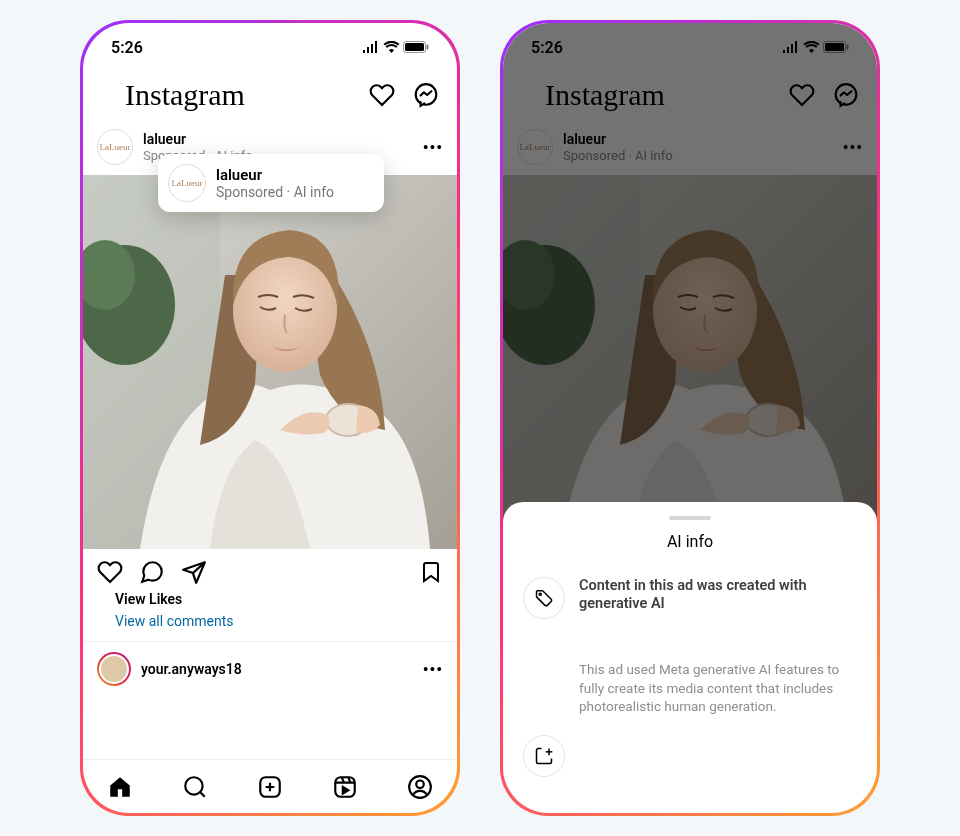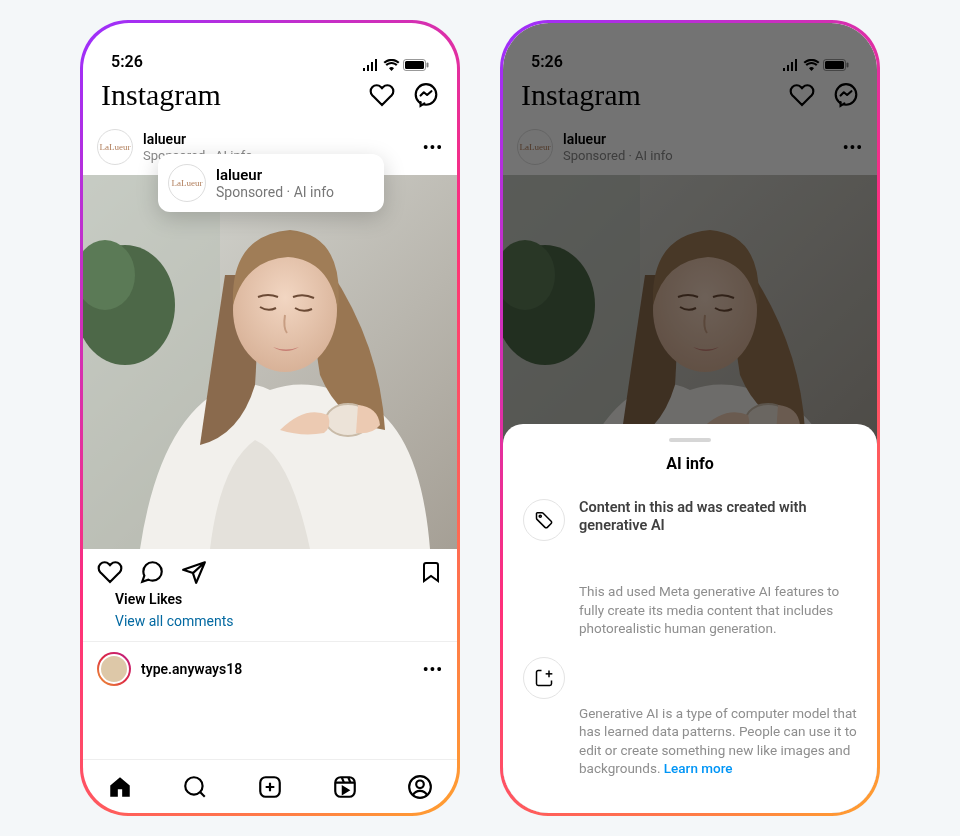--- a/index.html
+++ b/index.html
@@ -30,35 +30,36 @@
       border-radius: 46px;
       background: #fff;
       overflow: hidden;
       position: relative;
       display: flex;
       flex-direction: column;
     }
     .status-bar {
       height: 48px;
       display: flex;
-      align-items: flex-end;
+      align-items: center;
       justify-content: space-between;
       padding: 0 28px;
       font-size: 16px;
       font-weight: 600;
       color: #000;
     }
     .status-icons { display: flex; align-items: center; gap: 3px; }
 
     .ig-header {
       height: 48px;
       display: flex;
       align-items: center;
       justify-content: space-between;
       padding: 0 18px;
+      margin-left: 24px;
     }
     .ig-logo {
       font-family: 'Brush Script MT', cursive;
       font-size: 30px;
       font-weight: 500;
       color: #000;
     }
     .hdr-icons { display: flex; gap: 18px; align-items: center; }
 
     .post-header {
@@ -138,21 +139,21 @@
     .bottom-sheet {
       position: absolute;
       left: 0; right: 0; bottom: 0;
       background: #fff;
       border-top-left-radius: 20px;
       border-top-right-radius: 20px;
       z-index: 10;
       padding: 14px 0 24px;
     }
     .handle { width: 42px; height: 4px; background: #d6d6d6; border-radius: 3px; margin: 0 auto 12px; }
-    .sheet-title { text-align: center; font-weight: 700; font-size: 16px; margin-bottom: 18px;}
+    .sheet-title { text-align: center; font-weight: 400; font-size: 16px; margin-bottom: 18px;}
     .sheet-row { display: flex; gap: 14px; padding: 8px 20px 12px; }
     .row-icon {
       width: 42px; height: 42px; flex-shrink:0;
       border: 1px solid #e4e4e4; border-radius: 50%;
       display: flex; align-items: center; justify-content: center;
       color:#000;
     }
     .row-text h4 { font-size: 14.5px; font-weight: 600; margin-bottom: 4px; line-height: 1.25; color:#404040;}
     .row-text p { font-size: 13.5px; color: #8e8e8e; line-height: 1.35; margin-top: 47px;}
     .learn-more { color: #0095f6; font-weight: 500;}
@@ -286,21 +287,21 @@
 
     <div class="section">
       <div class="view-likes">View Likes</div>
       <div class="view-comments">View all comments</div>
     </div>
 
     <div class="next-user">
       <div class="story-ring">
             <div class="story-ring-inner"></div>
           </div>
-      <div class="username" style="flex:1">type.anyways18</div>
+      <div class="username" style="flex:1">your.anyways18</div>
       <div class="dots-icon">•••</div>
     </div>
 
     <div class="bottom-nav">
       <svg width="26" height="26" viewBox="0 0 24 24" fill="#000">
             <path d="M3 10.5 L12 3 L21 10.5 V21 H14 V14 H10 V21 H3 Z"></path>
           </svg>
       <svg width="26" height="26" viewBox="0 0 24 24" fill="none" stroke="#000" stroke-width="2">
             <circle cx="11" cy="11" r="8"></circle>
             <line x1="21" y1="21" x2="16.65" y2="16.65"></line>
@@ -424,19 +425,18 @@
 
       <div class="sheet-row">
         <div class="row-icon">
           <svg width="20" height="20" viewBox="0 0 24 24" fill="none" stroke="#000" stroke-width="1.8">
               <path d="M12 4 V4 M4 12 H4 M 9 3 H5 A2 2 0 0 0 3 5 V19 A2 2 0 0 0 5 21 H19 A2 2 0 0 0 21 19 V15"></path>
               <line x1="18" y1="3" x2="18" y2="11"></line>
               <line x1="14" y1="7" x2="22" y2="7"></line>
             </svg>
         </div>
         <div class="row-text">
-          <p><span>Generative AI is a type of computer model that has learned data patterns. People can use it to edit or create something new like images and backgrounds. </span><span class="learn-more">Learn more</span></p>
         </div>
       </div>
     </div>
 
   </div>
 </div>
 
 </body></html>

